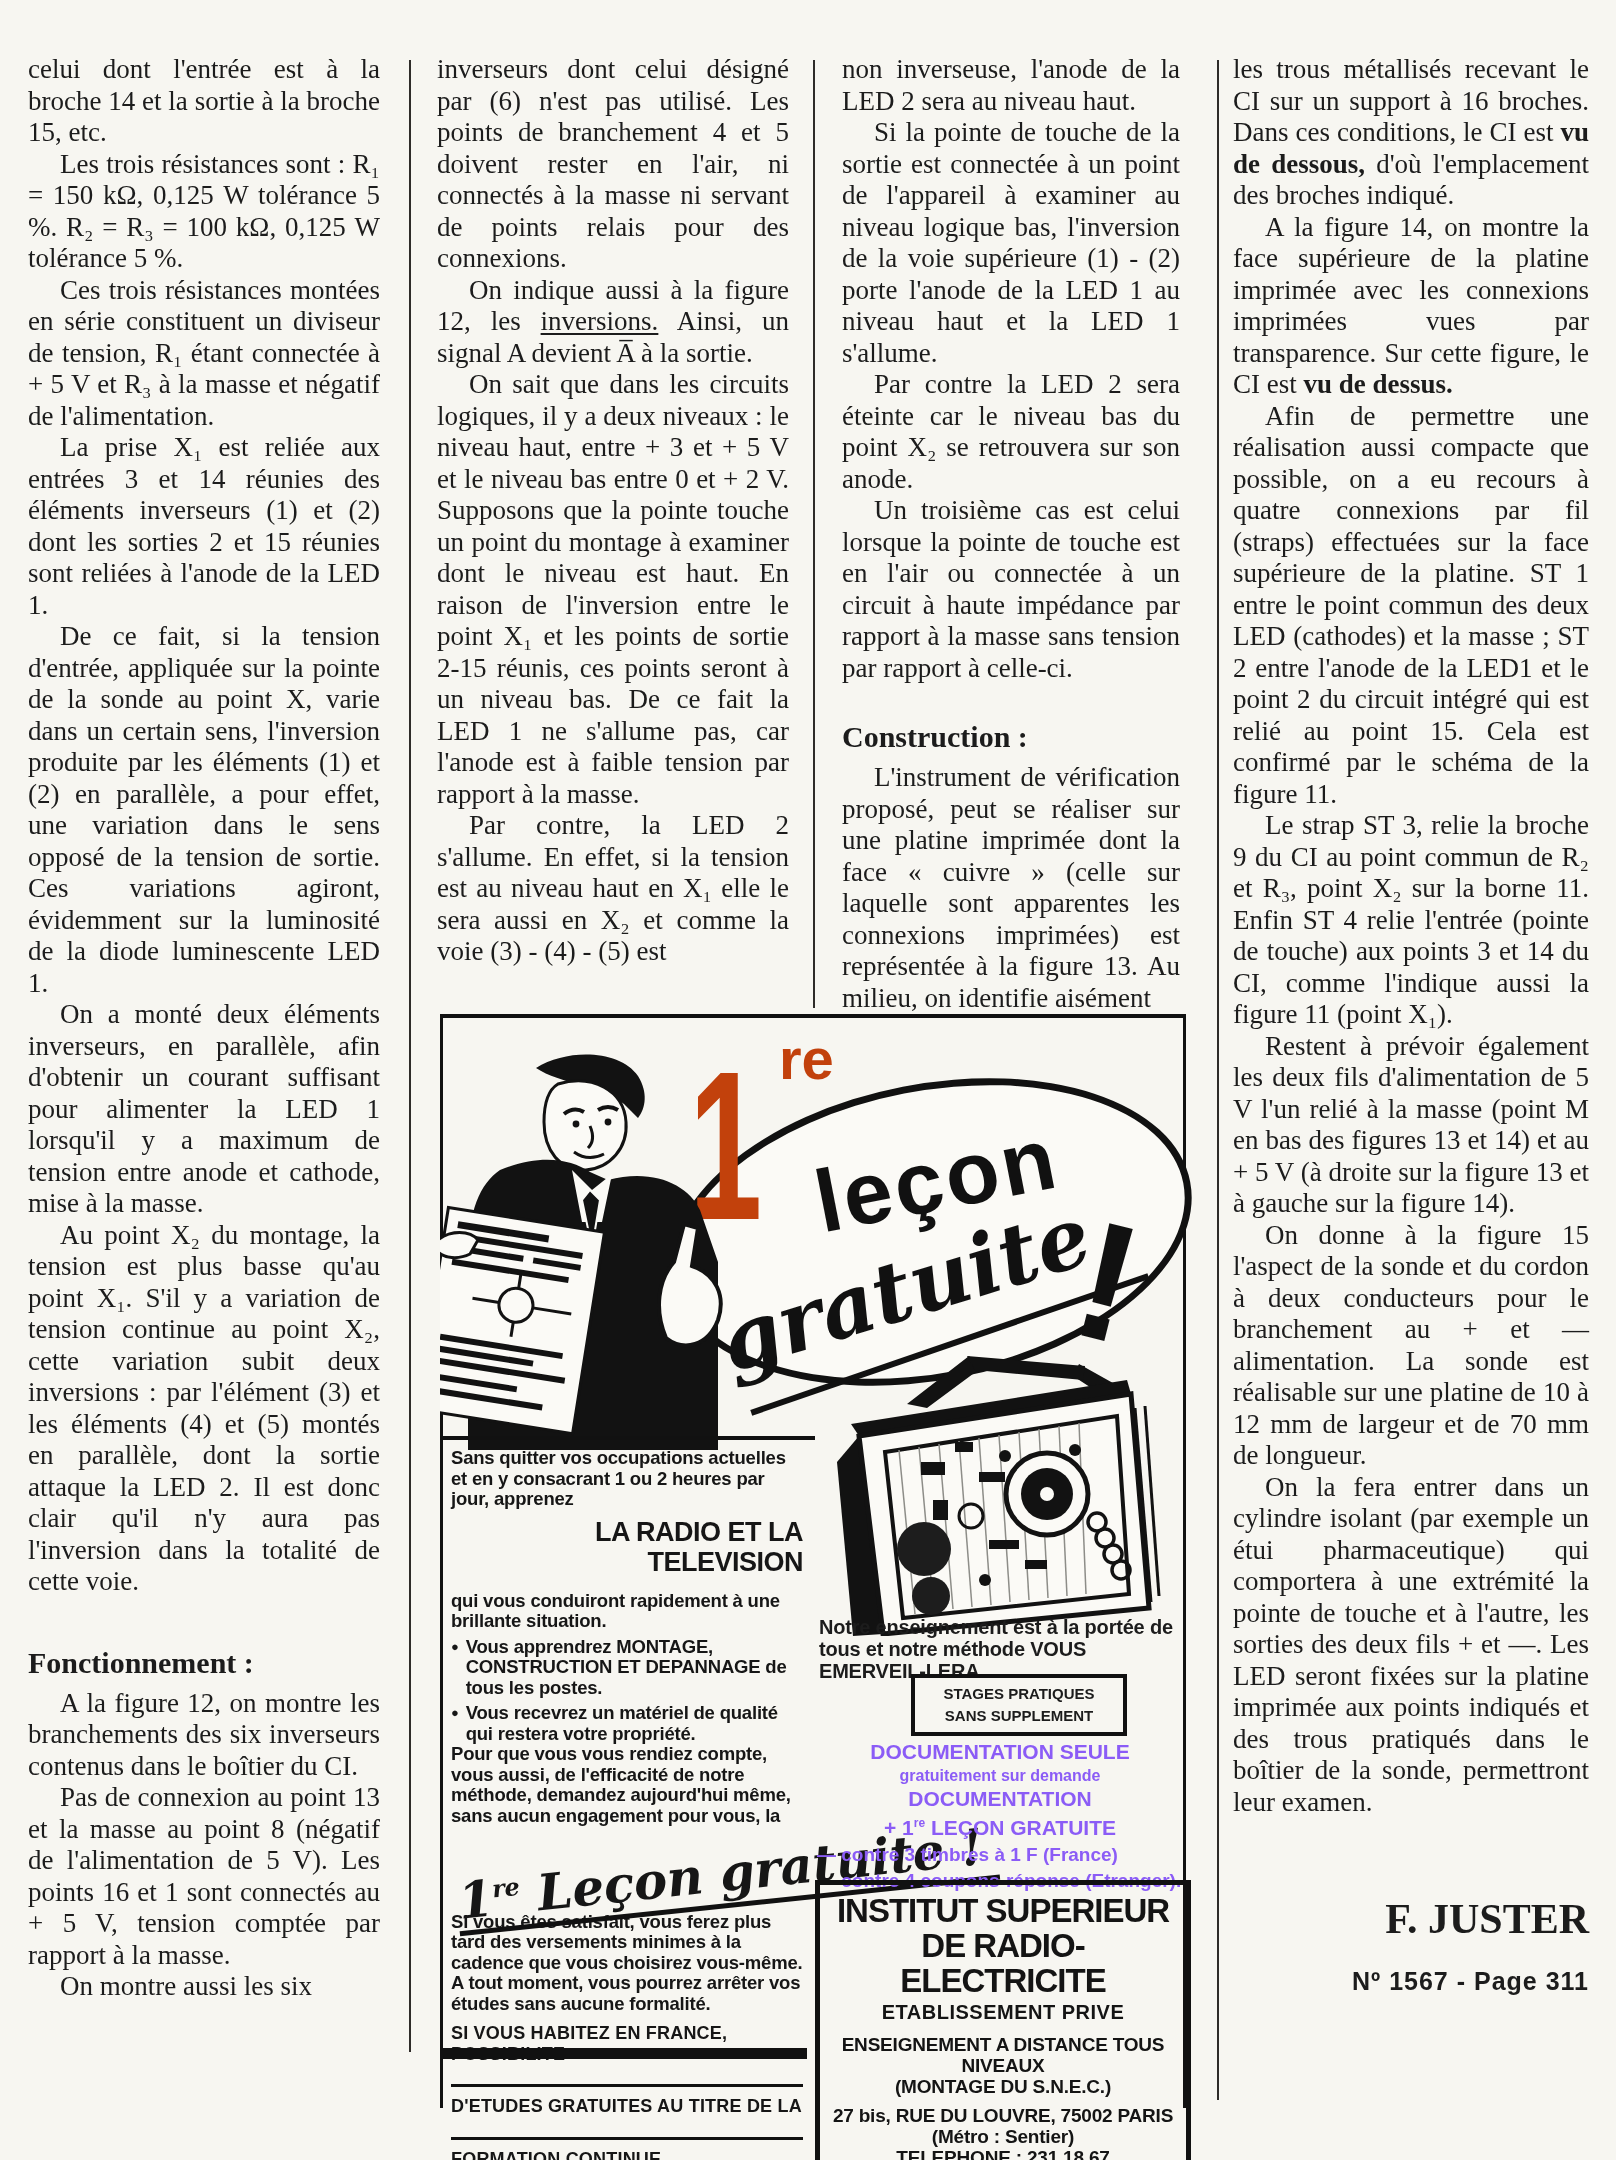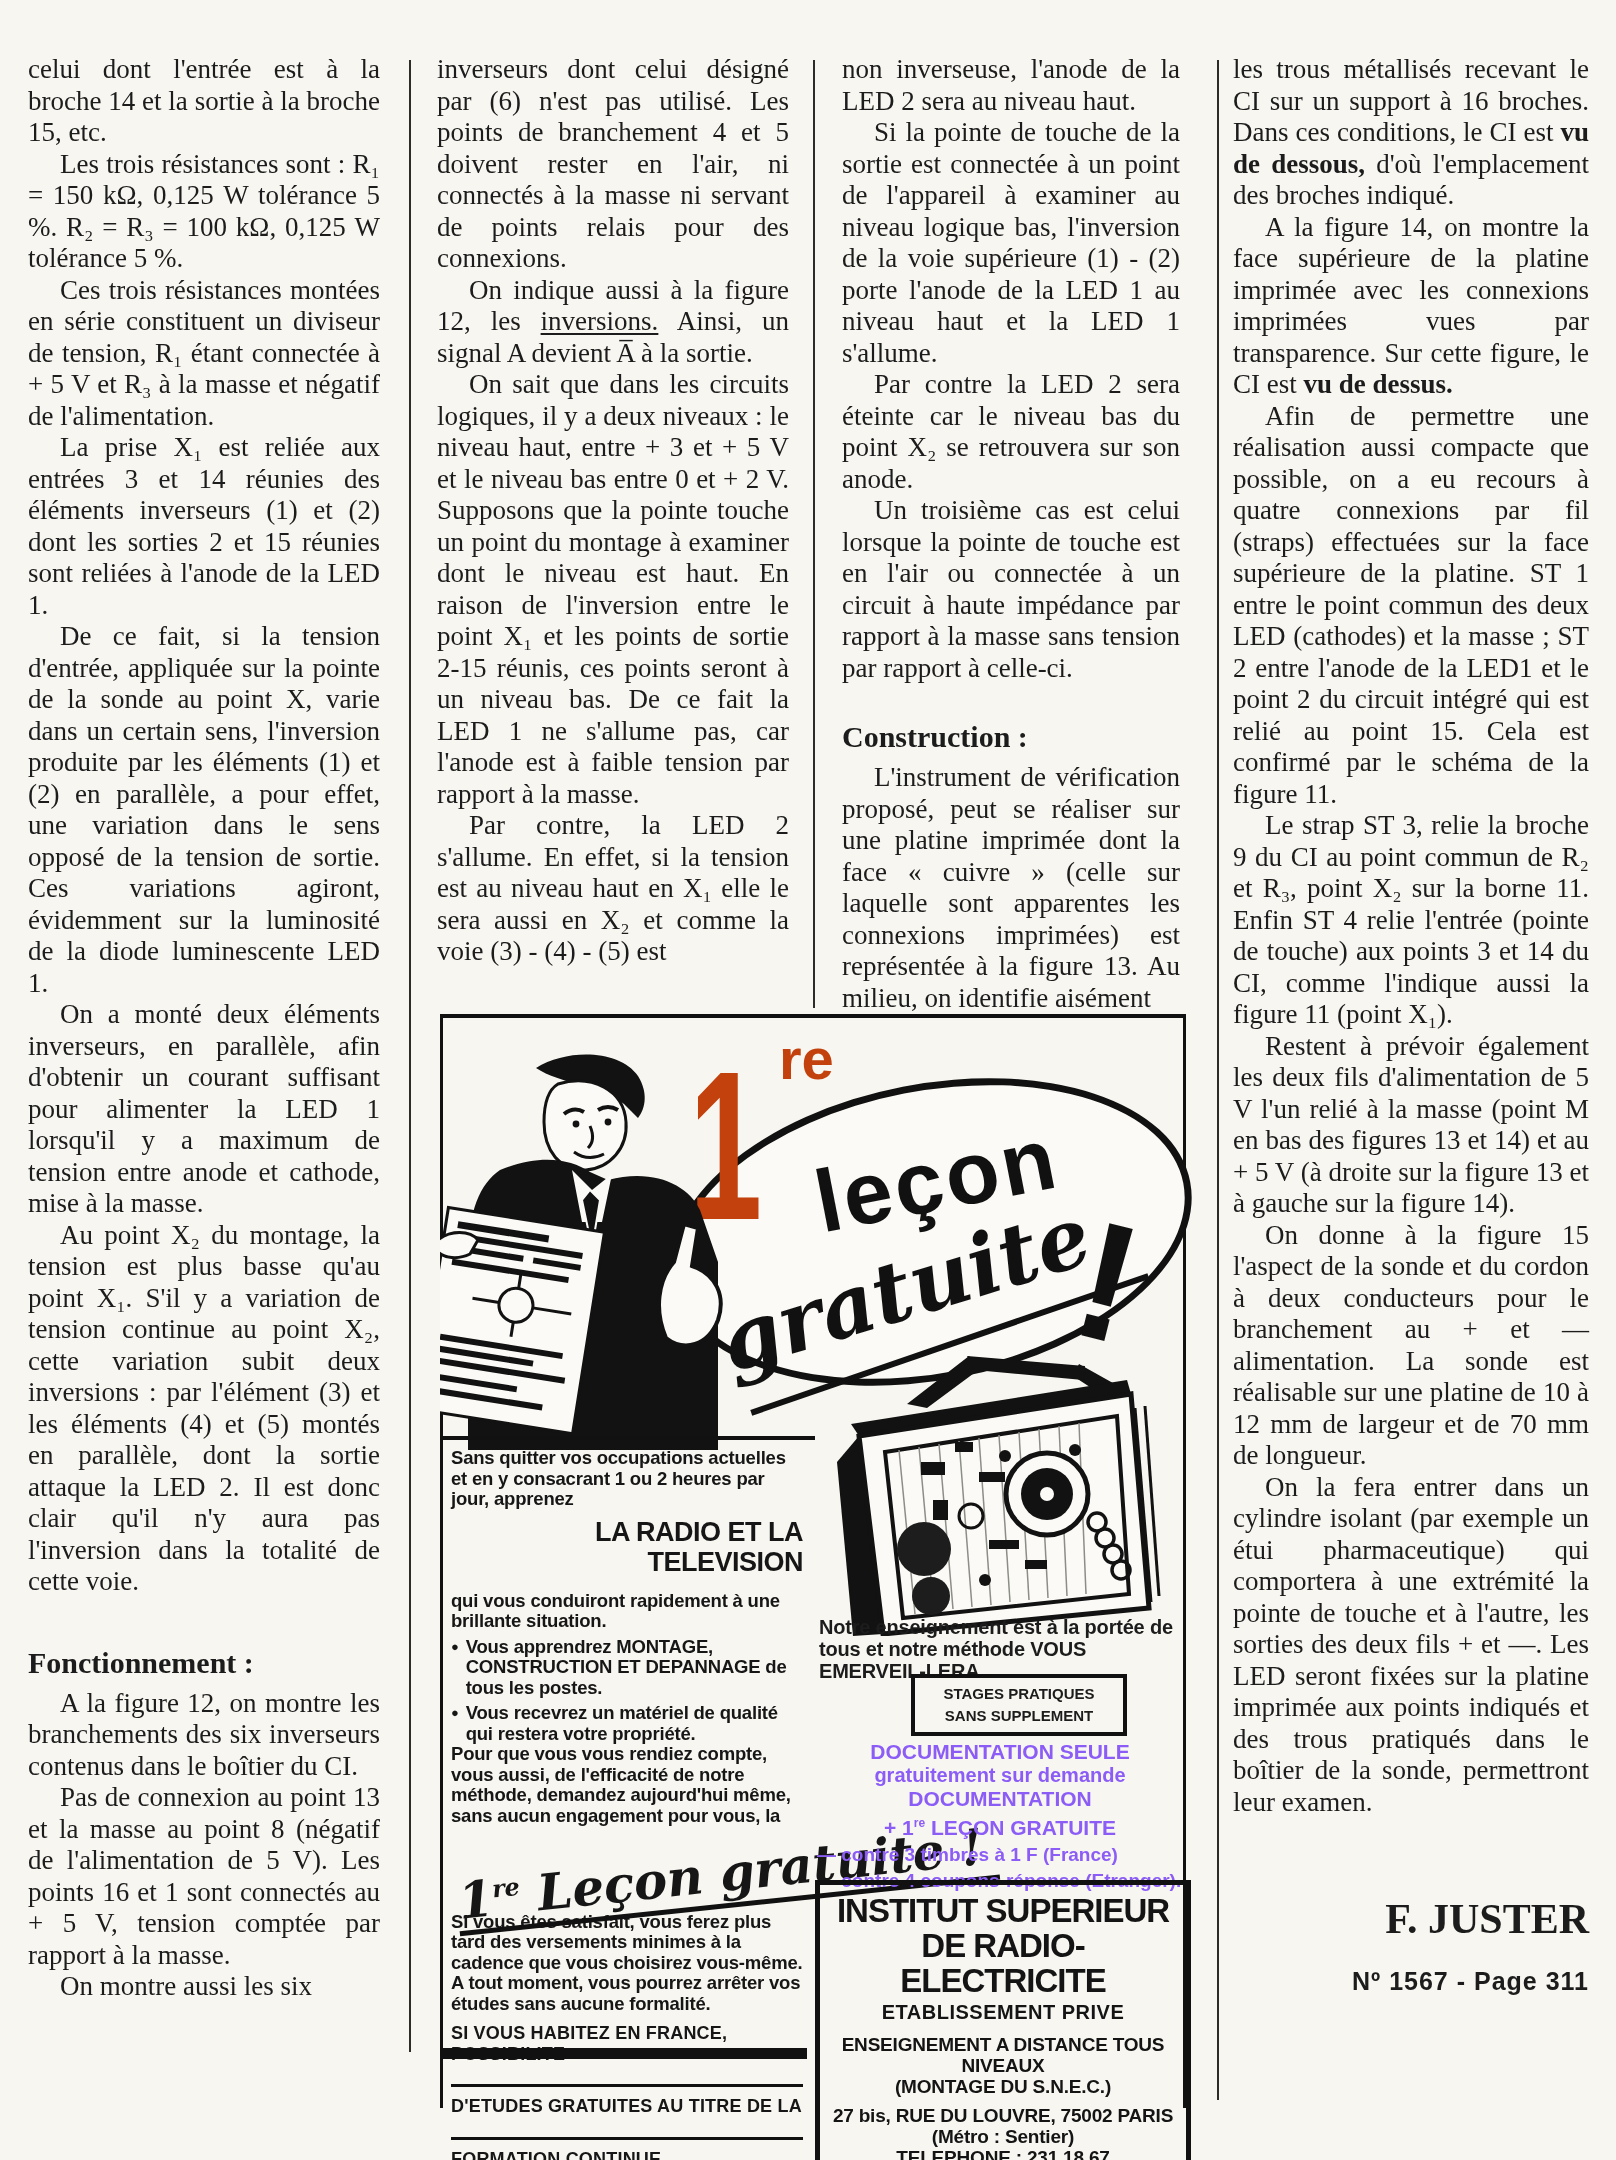--- a/index.html
+++ b/index.html
@@ -59,21 +59,21 @@
          letter-spacing:0.2px;}
   .al-ul.short{width:62%;}
   .radio{position:absolute;left:386px;top:326px;}
   .ad-caption{position:absolute;left:376px;top:598px;width:364px;font-size:20px;line-height:22px;
               font-weight:bold;letter-spacing:-0.2px;}
   .stages{position:absolute;left:468px;top:656px;width:196px;border:4px solid #111;
           padding:5px 6px;text-align:center;font-weight:bold;font-size:15px;line-height:22px;}
   .docblock{position:absolute;left:374px;top:722px;width:366px;text-align:center;
             font-weight:bold;color:#8b5cf6;}
   .docblock .d1{font-size:21px;line-height:24px;}
-  .docblock .d2{font-size:20px;line-height:23px;}
+  .docblock .d2{font-size:16px;line-height:23px;}
   .docblock .d1 sup{font-size:12px;}
   .docblock .dash{text-align:left;font-size:19px;line-height:23px;margin-top:3px;}
   .institut{position:absolute;left:372px;top:862px;width:358px;border:5px solid #111;
             padding:8px 4px 10px;text-align:center;font-weight:bold;color:#141414;}
   .i-title{font-size:33px;line-height:35px;letter-spacing:-1px;}
   .i-sub{font-size:20px;line-height:23px;margin-top:3px;letter-spacing:0.5px;}
   .i-line{font-size:19px;line-height:21px;letter-spacing:-0.2px;}
   .mt{margin-top:10px;}
   .mt2{margin-top:8px;}
 </style>

